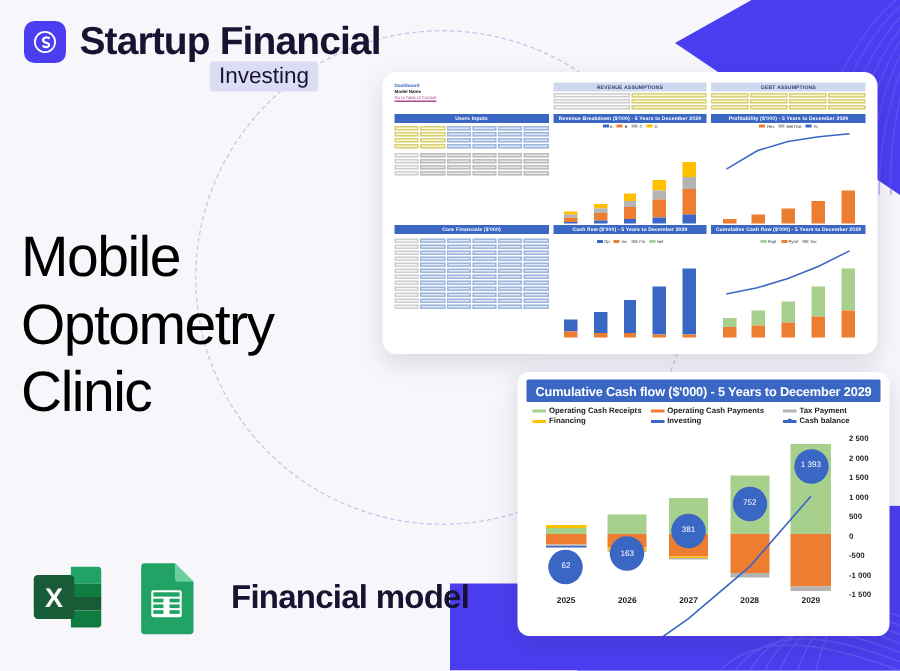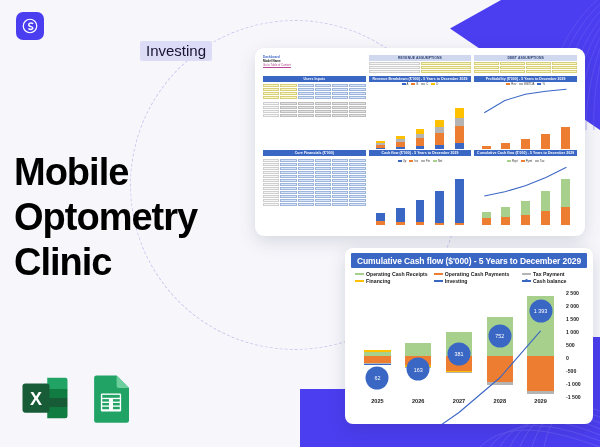--- a/index.html
+++ b/index.html
@@ -77,21 +77,21 @@
   .brand-sub {
     position: absolute; left: 140px; top: 41px;
     background: #dddcf7; color: #171331;
     font-size: 15px; padding: 1px 6px 2px 6px; border-radius: 2px;
     z-index: 6;
   }
 
   
   .title {
     position: absolute; left: 14px; top: 150px;
-    font-size: 38px; line-height: 1.18; font-weight: bold;
+    font-size: 38px; line-height: 1.18; font-weight: normal;
     letter-spacing: -1px; color: #000;
     z-index: 6; max-width: 240px;
   }
 
   
   .footer {
     position: absolute; left: 18px; bottom: 22px;
     display: flex; align-items: center; gap: 12px; z-index: 6;
   }
   .ficon { width: 54px; height: 54px; flex: 0 0 auto; }
@@ -234,20 +234,21 @@
   </div>
 </div>
 
 <div class="brand">
   <div class="brand-mark">
     <svg width="18" height="18" viewBox="0 0 24 24" fill="none" stroke="#ffffff" stroke-width="2" stroke-linecap="round">
       <circle cx="12" cy="12" r="9" stroke="#ffffff" stroke-width="1.6"></circle>
       <path d="M15.5 8.5c-3.2-1.6-6 0.4-5 2.6 0.9 2.1 5 1.4 5.2 3.5 0.1 1.6-2.4 2.8-5.2 1.2"></path>
     </svg>
   </div>
+  <div class="brand-name">Startup Financial</div>
 </div>
 <div class="brand-sub">Investing</div>
 
 <h1 class="title">Mobile Optometry Clinic</h1>
 
 <div class="footer">
   <svg class="ficon" viewBox="0 0 48 48">
     <path d="M26 6 H42 A2 2 0 0 1 44 8 V16 H26 Z" fill="#21a366"></path>
     <path d="M26 16 H44 V24 H26 Z" fill="#107c41"></path>
     <path d="M26 24 H44 V32 H26 Z" fill="#185c37"></path>
@@ -262,20 +263,21 @@
     <g fill="#21a366">
       <rect x="16.2" y="21.2" width="15.6" height="2.6"></rect>
       <rect x="16.2" y="25" width="6" height="2.2"></rect>
       <rect x="25.8" y="25" width="6" height="2.2"></rect>
       <rect x="16.2" y="28.4" width="6" height="2.2"></rect>
       <rect x="25.8" y="28.4" width="6" height="2.2"></rect>
       <rect x="16.2" y="31.8" width="6" height="2.2"></rect>
       <rect x="25.8" y="31.8" width="6" height="2.2"></rect>
     </g>
   </svg>
+  <span class="footer-label">Financial model</span>
 </div>
 
 <div class="dash-card">
   <div class="dash-grid">
 
     <div>
       <div class="mini-hd">Dashboard</div>
       <div style="font-size:3px;font-weight:bold;color:#111">Model Name</div>
       <div style="font-size:2.8px;color:#b5478f;text-decoration:underline">Go to Table of Content</div>
     </div>

